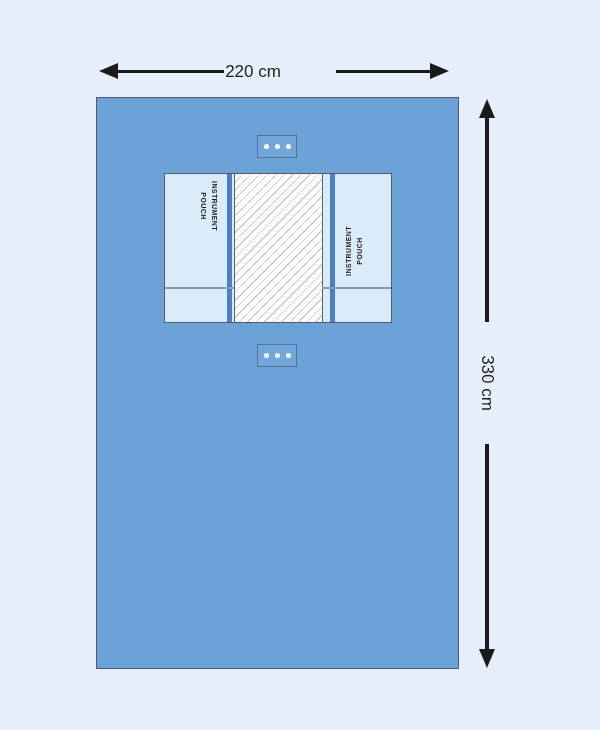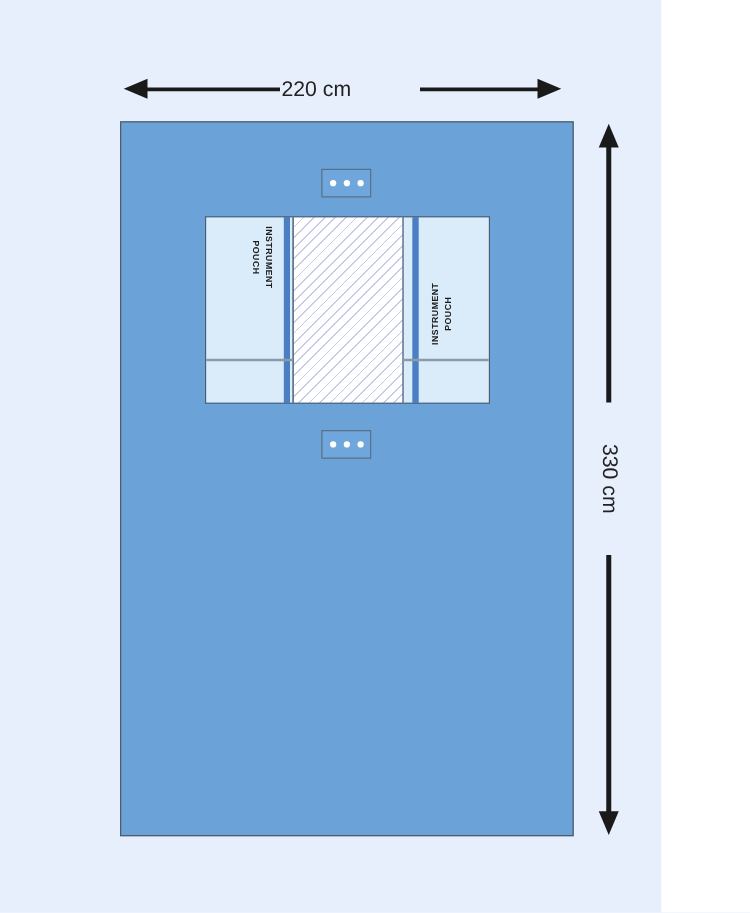--- a/index.html
+++ b/index.html
@@ -3,21 +3,21 @@
 <meta charset="utf-8">
 <style>
   :root{
     --background:#e7effc; --drape:#6ba3d9; --drape-border:#4e5c6b;
     --pouch:#daecfa; --pouch-bar:#4b7ec2; --hatch-bg:#ffffff; --hatch-line:#c7cae8;
     --hatch-border:#59636f; --divider:#8b9aa6; --tab-fill:#6fa6db; --tab-border:#5a7089;
     --dot:#ffffff; --arrow:#1a1a1a; --dim-text:#222222; --label-text:#1b1b1b;
   }
   html,body{margin:0;padding:0;}
   body{font-family:"Liberation Sans", sans-serif;}
-  .canvas{position:relative;width:529px;height:730px;background:var(--background);overflow:hidden;}
+  .canvas{position:relative;width:600px;height:730px;background:var(--background);overflow:hidden;}
 
   
   .drape{position:absolute;left:96px;top:97px;width:363px;height:572px;
     background:var(--drape);border:1.5px solid var(--drape-border);box-sizing:border-box;}
 
   
   .hline{position:absolute;height:3.5px;background:var(--arrow);}
   .vline{position:absolute;width:3.5px;background:var(--arrow);}
   .tri{position:absolute;width:0;height:0;}
   .tri-left{border-top:8px solid transparent;border-bottom:8px solid transparent;border-right:19px solid var(--arrow);}

